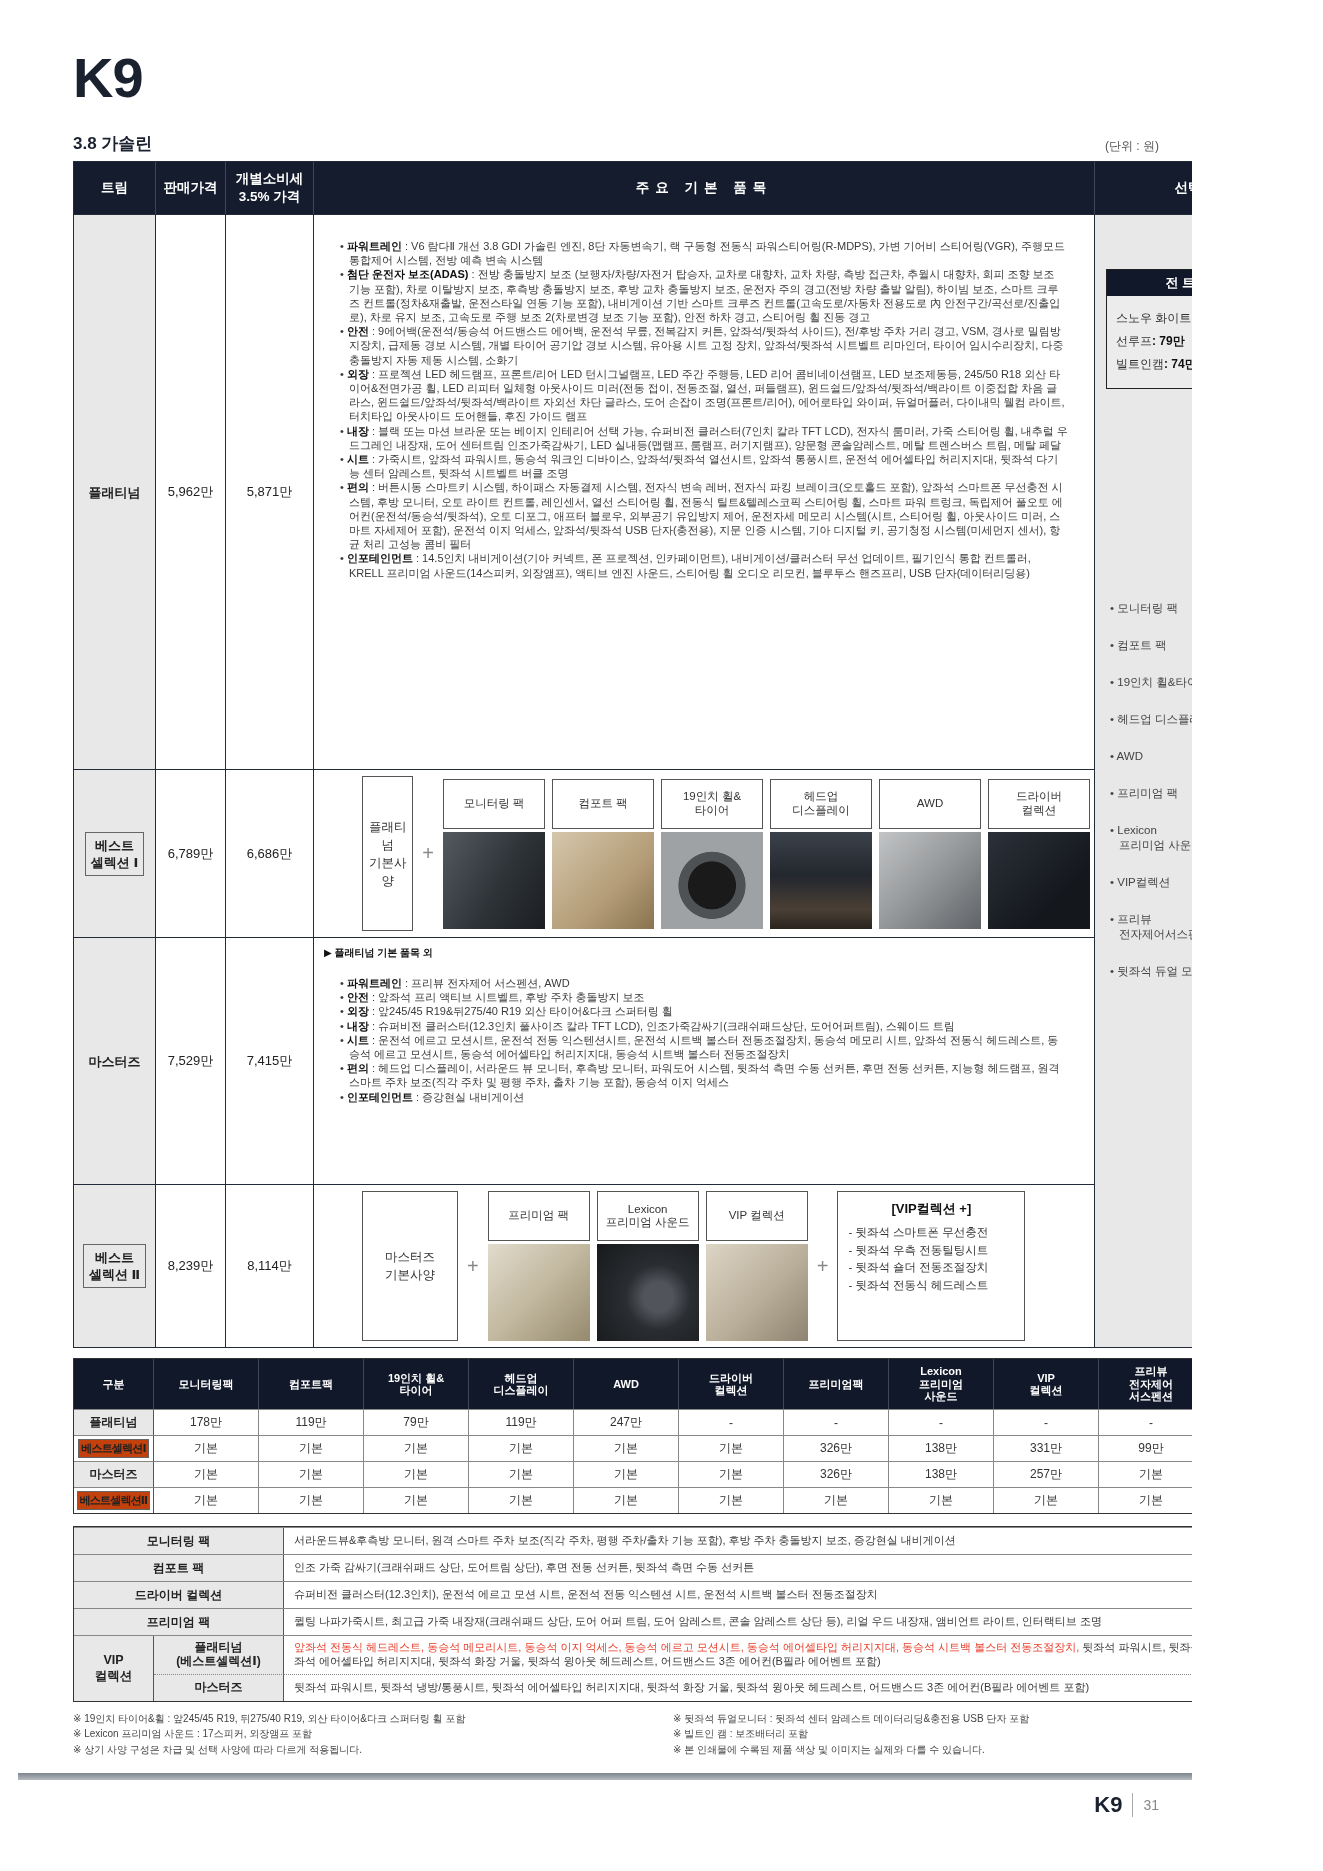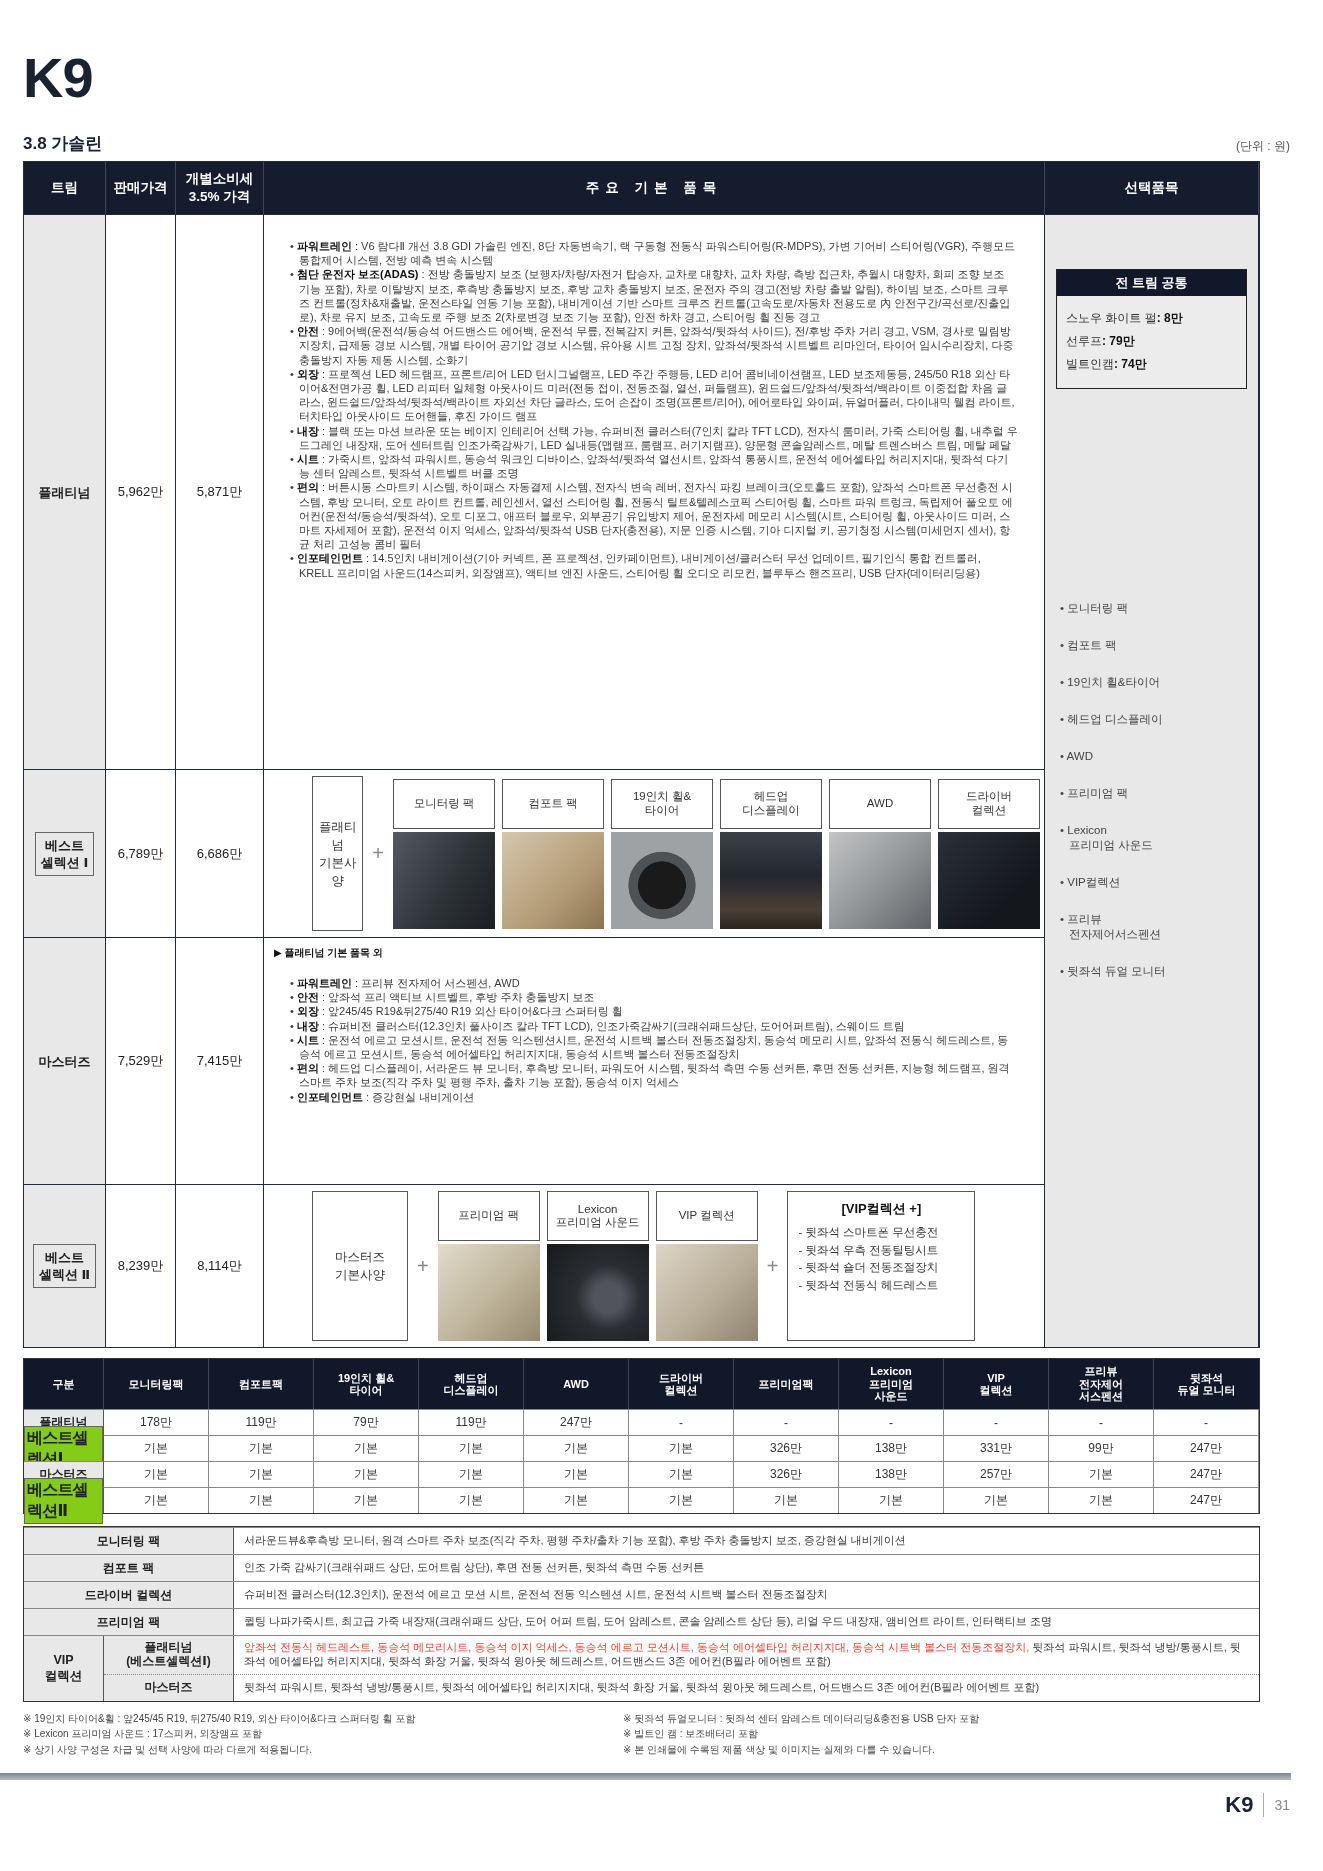--- a/index.html
+++ b/index.html
@@ -1,17 +1,17 @@
 <!DOCTYPE html>
 <html lang="ko"><head>
 <meta charset="utf-8">
 <style>
   html,body{margin:0;padding:0;background:#fff;}
   body{width:1323px;height:1871px;font-family:"Liberation Sans","DejaVu Sans",sans-serif;color:#222;}
-  .page{box-sizing:border-box;width:1323px;height:1871px;padding:50px 33px 0 23px;position:relative;overflow:hidden;}
+  .page{box-sizing:border-box;width:1192px;height:1871px;padding:50px 33px 0 73px;position:relative;overflow:hidden;}
   .pre{white-space:pre-line;}
   
   .title{font-size:56px;font-weight:800;color:#1a2230;letter-spacing:-1px;line-height:1;}
   .subhead-row{display:flex;justify-content:space-between;align-items:flex-end;margin-top:26px;margin-bottom:6px;}
   .subtitle{font-size:17px;font-weight:bold;color:#1a2230;}
   .unit{font-size:12px;color:#555;}
   
   .main-table{display:grid;grid-template-columns:82px 70px 88px 781px 214px;grid-template-rows:52px 555px 168px 247px 163px;border:1px solid #222b3a;width:1235px;}
   .mh{background:#141c2d;color:#fff;font-size:13.5px;font-weight:bold;display:flex;align-items:center;justify-content:center;text-align:center;border-right:1px solid #3c4656;white-space:pre-line;}
   .mh.items{letter-spacing:6px;}
@@ -54,21 +54,21 @@
   .common-item b{color:#111;}
   .side-options{list-style:none;margin:212px 0 0;padding:0 0 0 4px;font-size:11.5px;line-height:15px;color:#444;}
   .side-options li{margin-bottom:22px;padding-left:9px;text-indent:-9px;white-space:pre-line;}
   .side-options li::before{content:"• ";}
   
   .pt{display:grid;grid-template-columns:80px repeat(11,105px);border:1px solid #333;width:1235px;margin-top:10px;}
   .pt-h{background:#10182a;color:#fff;font-size:11px;line-height:12.5px;font-weight:bold;display:flex;align-items:center;justify-content:center;text-align:center;white-space:pre-line;height:50px;border-right:1px solid #3c4656;}
   .pt-h:nth-child(12){border-right:none;}
   .pt-c{height:26px;display:flex;align-items:center;justify-content:center;font-size:12px;color:#333;border-top:1px solid #888;border-right:1px solid #888;background:#fff;box-sizing:border-box;}
   .pt-t{height:26px;display:flex;align-items:center;justify-content:center;font-size:12px;font-weight:bold;color:#222;border-top:1px solid #888;border-right:1px solid #555;background:#e8e8e8;box-sizing:border-box;}
-  .pt-t .pt-box{border:1px solid #666;padding:1px 2px;letter-spacing:-0.8px;font-size:16px;background:#84cc16;}
+  .pt-t .pt-box{border:1px solid #666;padding:1px 2px;letter-spacing:-0.8px;font-size:11px;background:#c2410c;}
   .pt-t.white{background:#fff;}
   
   .pk{width:1235px;margin-top:12px;border:1px solid #333;}
   .pk-head{display:grid;grid-template-columns:210px 1025px;}
   .pk-hc{background:#10182a;color:#fff;font-size:12.5px;font-weight:bold;display:flex;align-items:center;justify-content:center;height:26px;border-right:1px solid #3c4656;}
   .pk-hc:last-child{border-right:none;}
   .pk-row{display:grid;grid-template-columns:210px 1025px;border-top:1px solid #888;}
   .pk-name{background:#e8e8e8;font-size:12px;font-weight:bold;color:#222;display:flex;align-items:center;justify-content:center;text-align:center;border-right:1px solid #555;white-space:pre-line;line-height:14px;}
   .pk-detail{font-size:11px;line-height:13.8px;color:#3a3a3a;padding:5px 10px;min-height:16px;display:flex;align-items:center;flex-wrap:wrap;}
   .pk-detail span{display:inline;}

